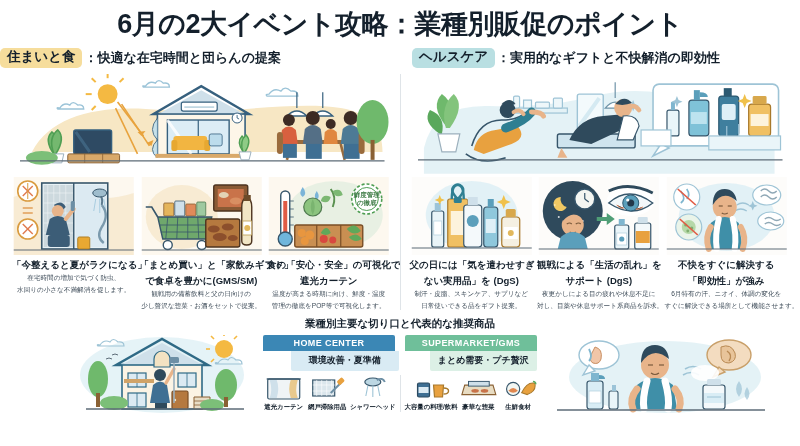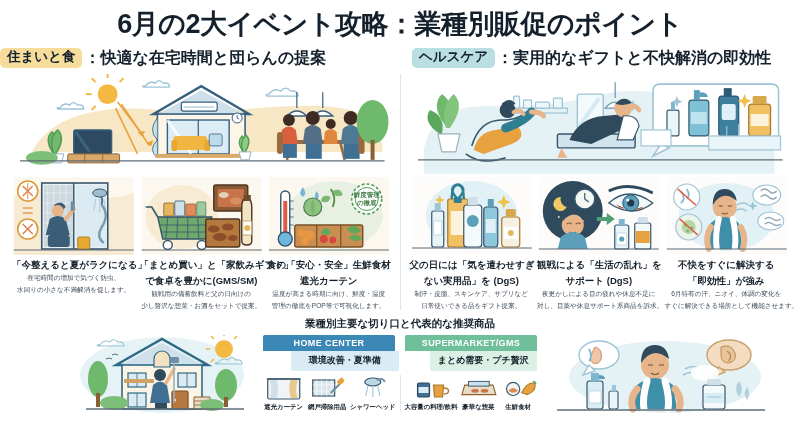--- a/index.html
+++ b/index.html
@@ -22,21 +22,21 @@
   
   .sub-row{display:flex;margin-top:9px;padding:0 0;}
   .sub-col{flex:1;display:flex;align-items:center;gap:2px;}
   .sub-col.right{padding-left:24px;align-items:center;}
   .pill{
     display:inline-block;padding:2px 7px 3px 7px;border-radius:5px;
     font-size:13.5px;font-weight:bold;color:#14202c;line-height:1.1;
   }
   .pill.home{background:#f6dd9c;}
   .pill.health{background:#b9dfe2;}
-  .sub-text{font-size:16px;font-weight:bold;color:#14202c;line-height:1.1;}
+  .sub-text{font-size:13px;font-weight:bold;color:#14202c;line-height:1.1;}
 
   
   .main{display:flex;padding:6px 12px 0 12px;}
   .col{flex:1;min-width:0;}
   .col.left{padding-right:9px;}
   .col.right{padding-left:9px;border-left:1px solid #dfe4e8;}
 
   .hero{height:100px;position:relative;}
   .cards{display:flex;gap:4px;margin-top:3px;}
   .card{flex:1;min-width:0;}
@@ -351,21 +351,21 @@
               </g>
               <g>
                 <circle cx="98" cy="22" r="15" fill="#ffffff" stroke="#4f9e53" stroke-width="1.6" stroke-dasharray="3 2"></circle>
                 <circle cx="98" cy="22" r="11.5" fill="none" stroke="#4f9e53" stroke-width="1"></circle>
                 <text x="98" y="20" font-size="6.5" font-family="'Liberation Sans',sans-serif" fill="#3c7a44" text-anchor="middle" font-weight="bold">鮮度管理</text>
                 <text x="98" y="28" font-size="6.5" font-family="'Liberation Sans',sans-serif" fill="#3c7a44" text-anchor="middle" font-weight="bold">の徹底</text>
               </g>
               <line x1="0" y1="73" x2="120" y2="73" stroke="#5c6b77" stroke-width="1.2"></line>
             </svg>
           </div>
-          <div class="card-h">食の「安心・安全」生鮮食材</div>
+          <div class="card-h">食の「安心・安全」の可視化で</div>
           <div class="card-h">遮光カーテン</div>
           <div class="card-b">温度が高まる時期に向け、鮮度・温度</div>
           <div class="card-b">管理の徹底をPOP等で可視化します。</div>
         </div>
 
       </div>
     </div>
 
     <div class="col right">
 

